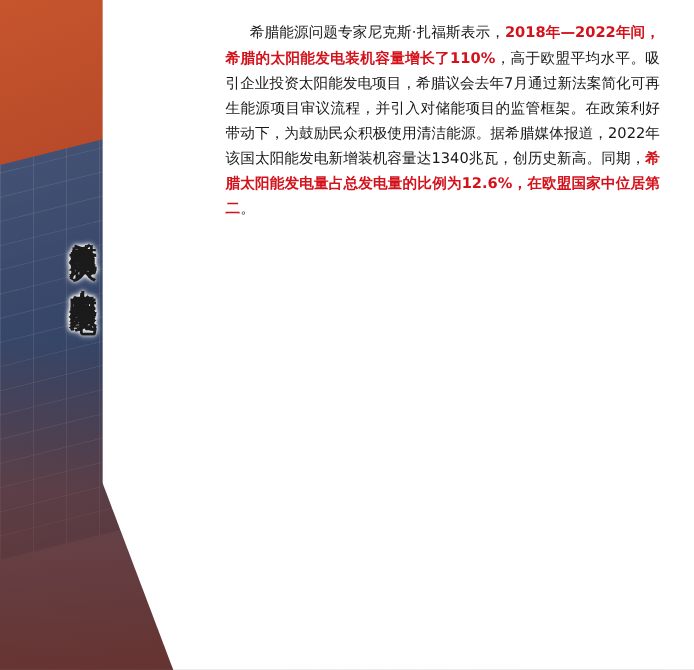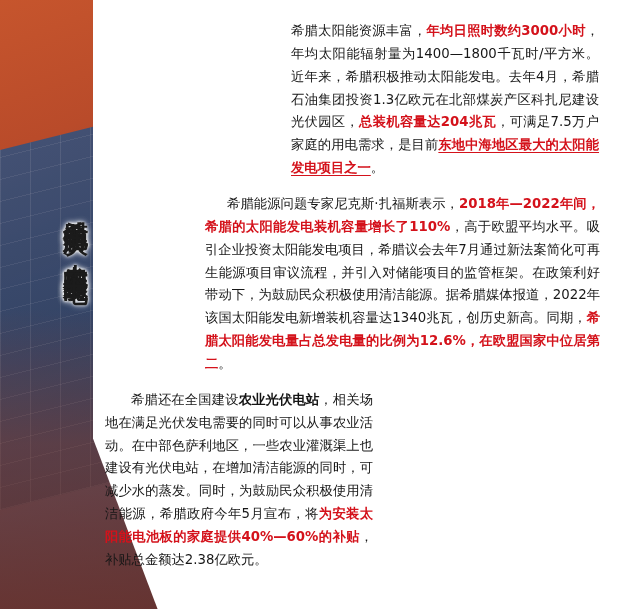--- a/index.html
+++ b/index.html
@@ -180,26 +180,20 @@
       <path d="M14 32 l28 -5 l9 32 l-11 4 l-5 -15 l-1 21 l-18 2 z" fill="#f1b521"></path>
       <path d="M18 80 l20 -2 l5 32 l-10 1 l-4 -20 l-6 20 l-9 -1 z" fill="#27324a"></path>
     </svg>
   </div>
 
   <div class="content-panel"></div>
 
   <div class="v-title">希腊电力解决·大力发展太阳能发电</div>
 
   <div class="content-inner">
-    <p class="para p1">
-      <span>希腊太阳能资源丰富，</span><span class="em">年均日照时数约3000小时</span><span>，年均太阳能辐射量为1400—1800千瓦时/平方米。近年来，希腊积极推动太阳能发电。去年4月，希腊石油集团投资1.3亿欧元在北部煤炭产区科扎尼建设光伏园区，</span><span class="em">总装机容量达204兆瓦</span><span>，可满足7.5万户家庭的用电需求，是目前</span><span class="em-u">东地中海地区最大的太阳能发电项目之一</span><span>。</span>
-    </p>
 
     <p class="para p2">
       <span>希腊能源问题专家尼克斯·扎福斯表示，</span><span class="em">2018年—2022年间，希腊的太阳能发电装机容量增长了110%</span><span>，高于欧盟平均水平。吸引企业投资太阳能发电项目，希腊议会去年7月通过新法案简化可再生能源项目审议流程，并引入对储能项目的监管框架。在政策利好带动下，为鼓励民众积极使用清洁能源。据希腊媒体报道，2022年该国太阳能发电新增装机容量达1340兆瓦，创历史新高。同期，</span><span class="em">希腊太阳能发电量占总发电量的比例为12.6%，在欧盟国家中位居第二</span><span>。</span>
     </p>
 
-    <p class="para p3 indent">
-      <span>希腊还在全国建设</span><span class="strongblk">农业光伏电站</span><span>，相关场地在满足光伏发电需要的同时可以从事农业活动。在中部色萨利地区，一些农业灌溉渠上也建设有光伏电站，在增加清洁能源的同时，可减少水的蒸发。同时，为鼓励民众积极使用清洁能源，希腊政府今年5月宣布，将</span><span class="em">为安装太阳能电池板的家庭提供40%—60%的补贴</span><span>，补贴总金额达2.38亿欧元。</span>
-    </p>
   </div>
 
 </div>
 
 </body></html>

